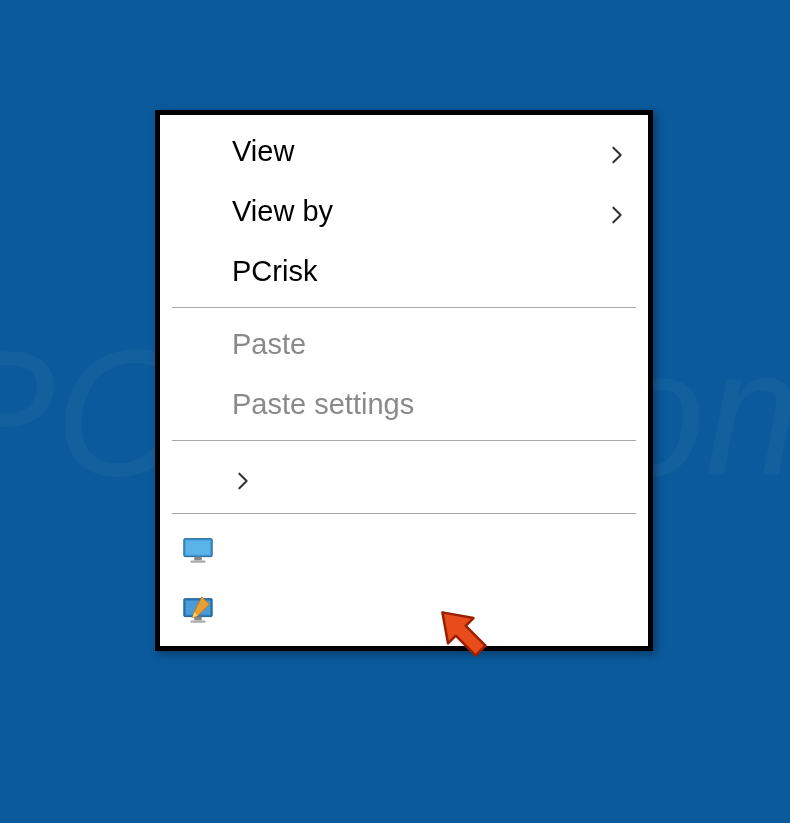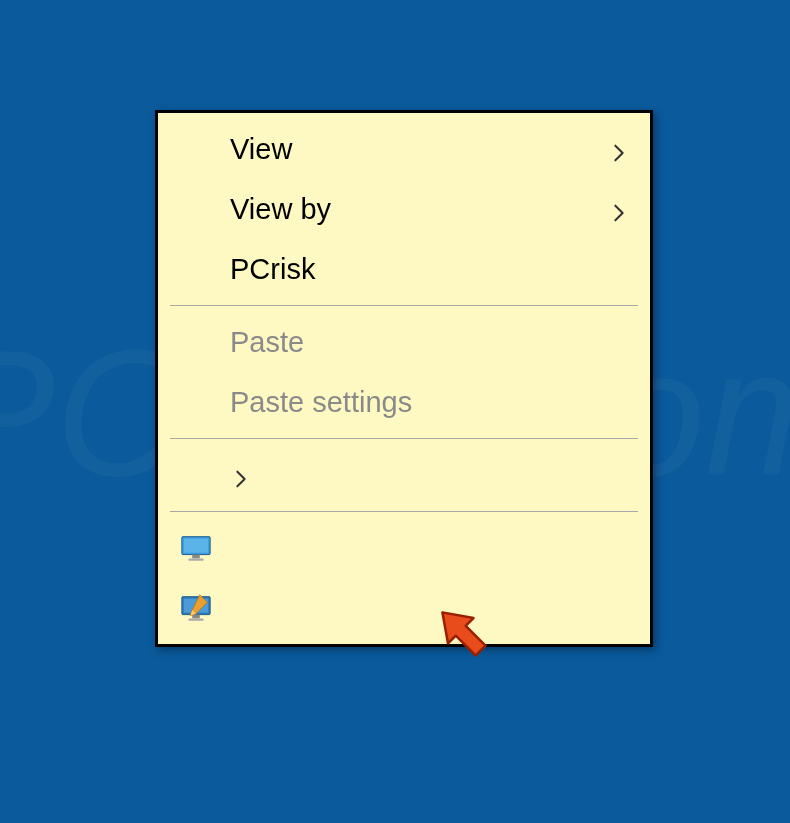--- a/index.html
+++ b/index.html
@@ -26,22 +26,22 @@
       white-space: nowrap;
       font-style: italic;
       pointer-events: none;
       z-index: 0;
     }
     .context-menu {
       position: absolute;
       left: 155px;
       top: 110px;
       width: 498px;
-      background: #fef9c3;
-      border: 3px solid #000000;
+      background: #ffffff;
+      border: 5px solid #000000;
       box-shadow: 3px 3px 8px rgba(0,0,0,0.35);
       padding: 6px 2px;
       z-index: 1;
     }
     .menu-item {
       display: flex;
       align-items: center;
       height: 60px;
       padding: 0 18px 0 18px;
       font-size: 29px;

